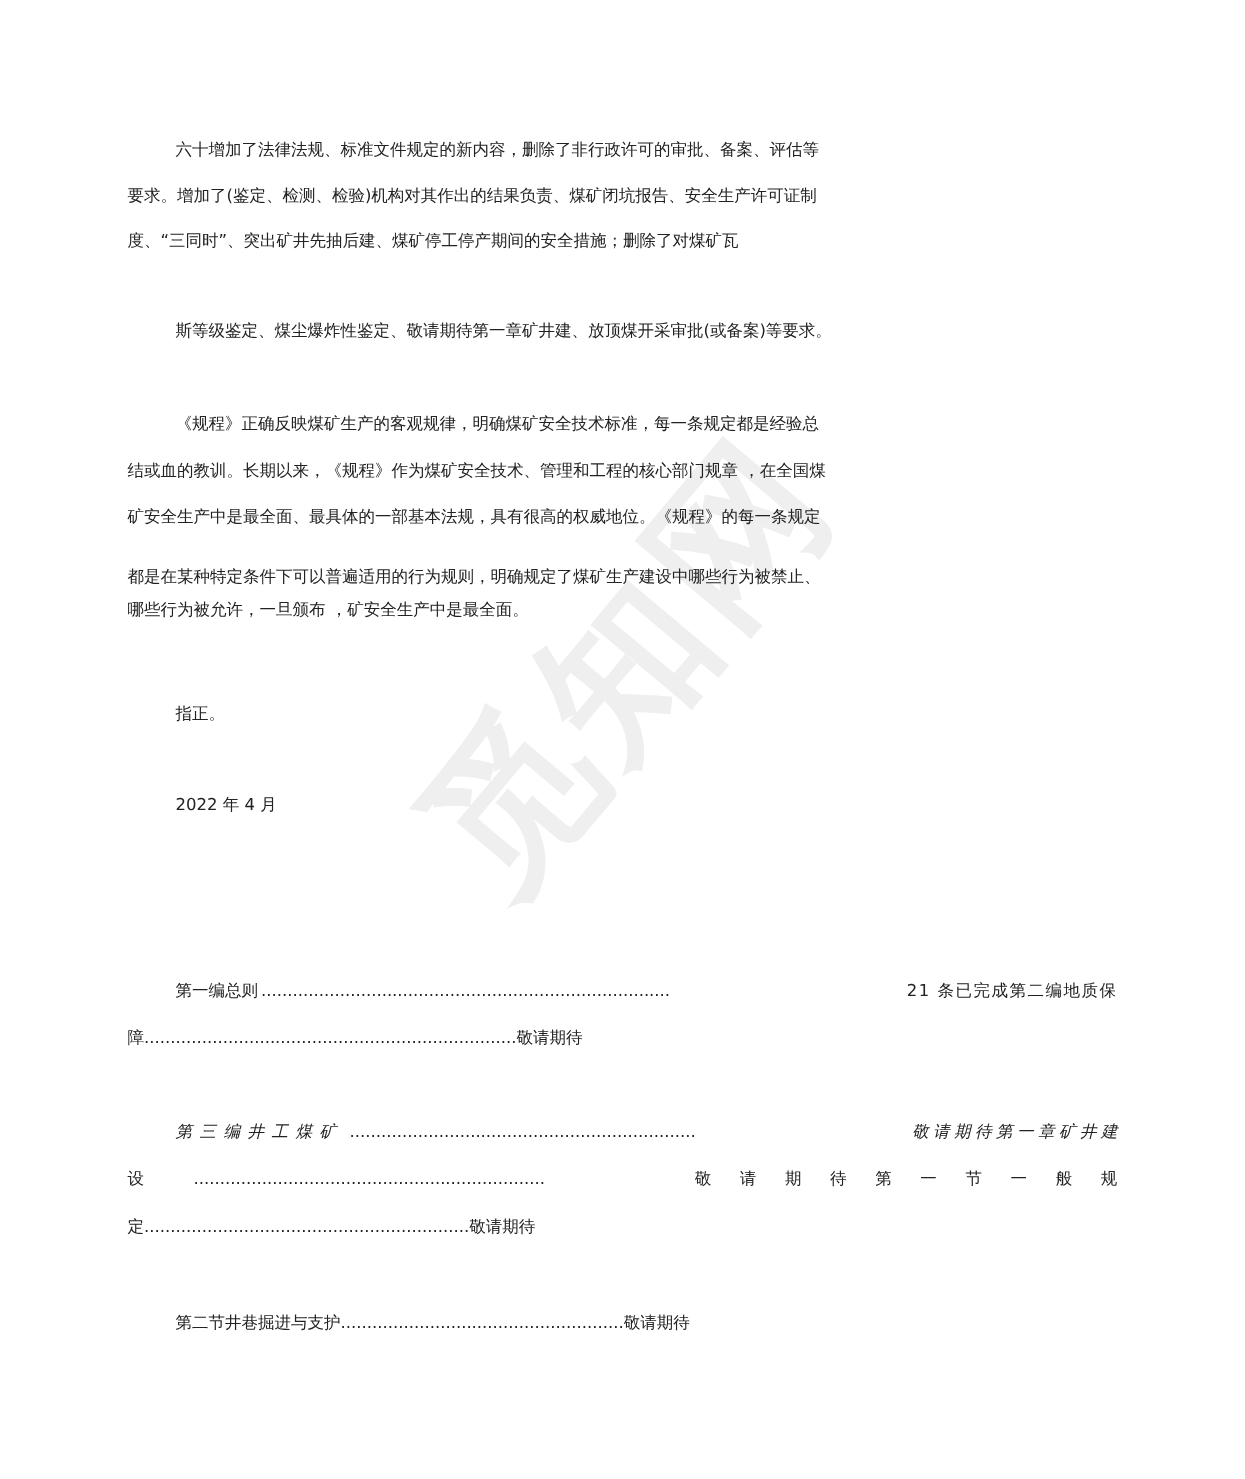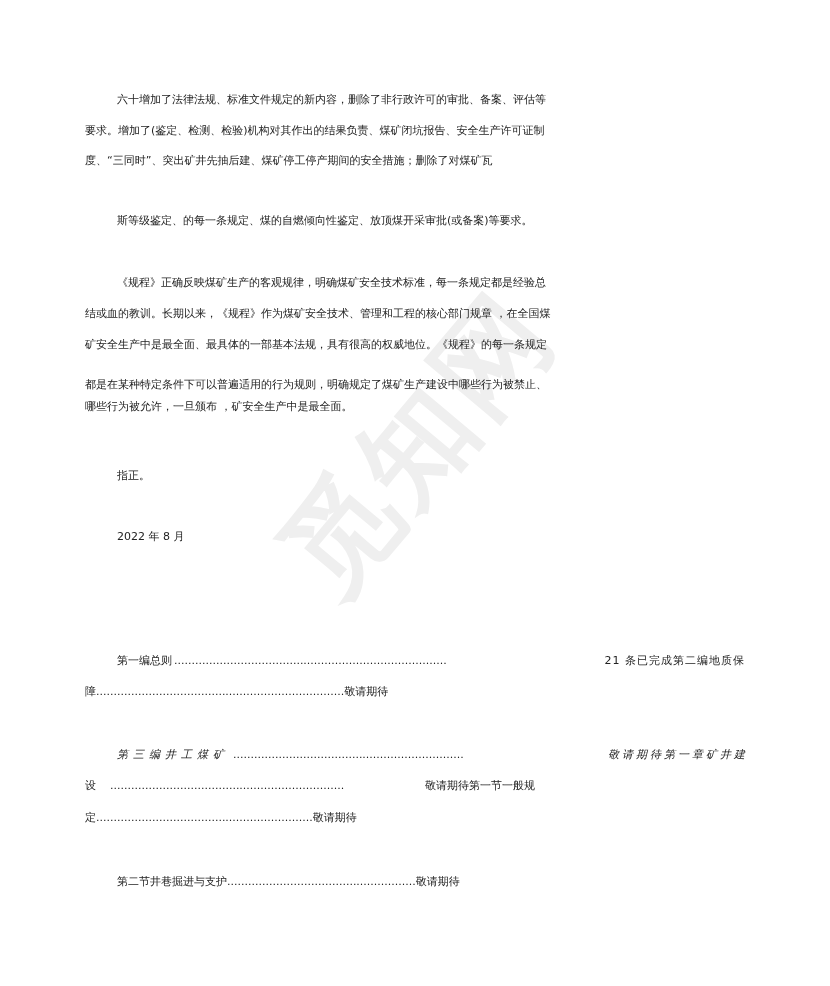--- a/index.html
+++ b/index.html
@@ -15,44 +15,44 @@
     transform: rotate(-50deg); transform-origin: center center;
     white-space: nowrap; letter-spacing: 6px; z-index: 0;
     user-select: none;
   }
   .line {
     position: absolute; left: 85px; width: 660px;
     font-size: 11px; line-height: 22px; white-space: nowrap;
     z-index: 1;
   }
   .indent { left: 117px; width: 628px; }
-  .justify { display: flex; }
+  .justify { display: flex; justify-content: space-between; }
   .spaced { letter-spacing: 5px; font-style: italic; }
 </style>
 </head>
 <body>
 
 <div class="page">
 
   <div class="watermark">觅知网</div>
 
   <div class="line indent" style="top:89px">六十增加了法律法规、标准文件规定的新内容，删除了非行政许可的审批、备案、评估等</div>
   <div class="line" style="top:120px">要求。增加了(鉴定、检测、检验)机构对其作出的结果负责、煤矿闭坑报告、安全生产许可证制</div>
   <div class="line" style="top:150px">度、“三同时”、突出矿井先抽后建、煤矿停工停产期间的安全措施；删除了对煤矿瓦</div>
 
-  <div class="line indent" style="top:210px">斯等级鉴定、的每一条规定、煤的自燃倾向性鉴定、放顶煤开采审批(或备案)等要求。</div>
+  <div class="line indent" style="top:210px">斯等级鉴定、煤尘爆炸性鉴定、敬请期待第一章矿井建、放顶煤开采审批(或备案)等要求。</div>
 
   <div class="line indent" style="top:272px">《规程》正确反映煤矿生产的客观规律，明确煤矿安全技术标准，每一条规定都是经验总</div>
   <div class="line" style="top:303px">结或血的教训。长期以来，《规程》作为煤矿安全技术、管理和工程的核心部门规章 ，在全国煤</div>
   <div class="line" style="top:334px">矿安全生产中是最全面、最具体的一部基本法规，具有很高的权威地位。《规程》的每一条规定</div>
   <div class="line" style="top:374px">都是在某种特定条件下可以普遍适用的行为规则，明确规定了煤矿生产建设中哪些行为被禁止、</div>
   <div class="line" style="top:396px">哪些行为被允许，一旦颁布 ，矿安全生产中是最全面。</div>
 
   <div class="line indent" style="top:465px">指正。</div>
-  <div class="line indent" style="top:526px">2022 年 8 月</div>
+  <div class="line indent" style="top:526px">2022 年 4 月</div>
 
   <div class="line indent justify" style="top:650px">
     <span>第一编总则</span>
     <span style="overflow:hidden;flex:1;margin:0 2px;">..............................................................................</span>
     <span style="letter-spacing:1px">21  条已完成第二编地质保</span>
   </div>
   <div class="line" style="top:681px">
     <span>障</span><span>.......................................................................</span><span>敬请期待</span>
   </div>
 

